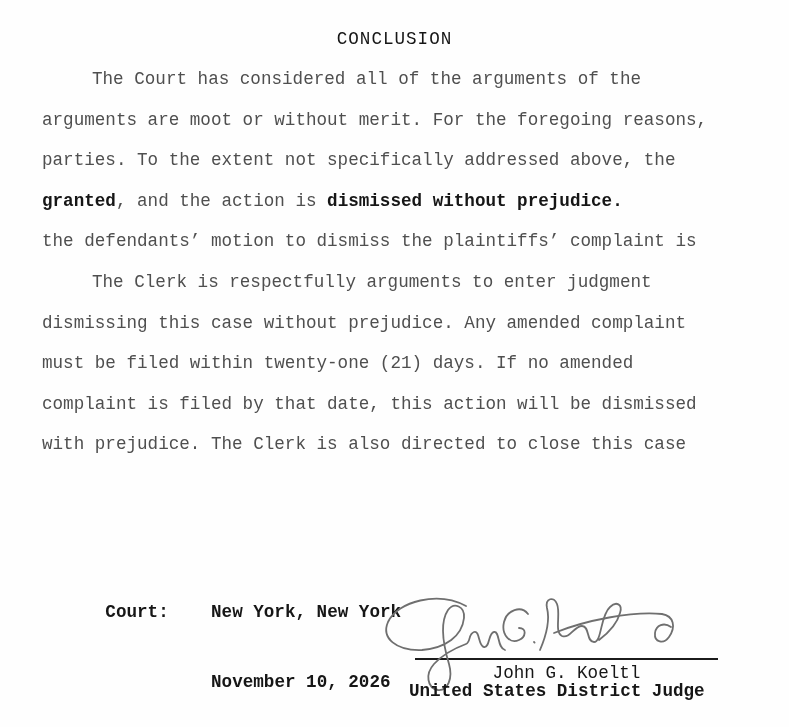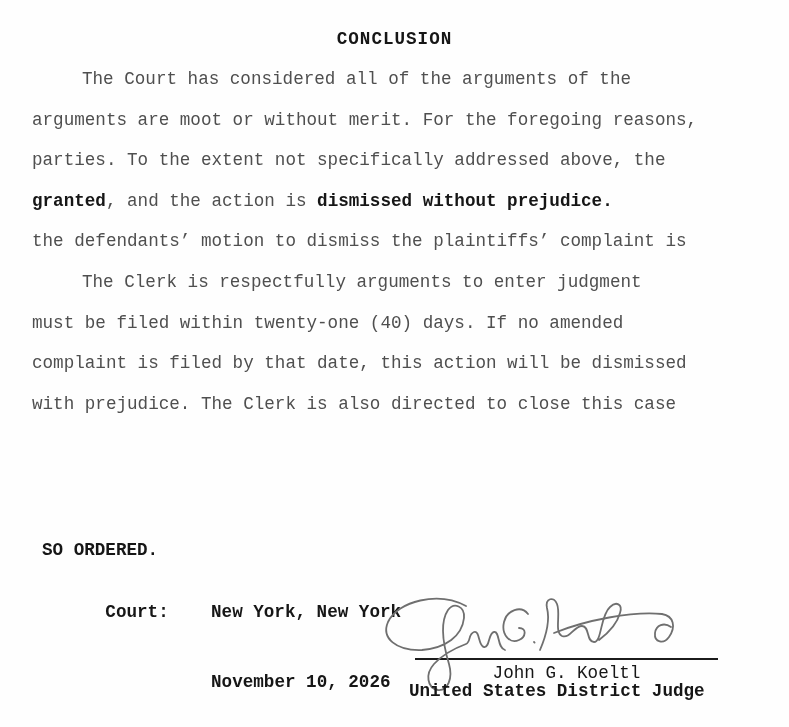--- a/index.html
+++ b/index.html
@@ -12,28 +12,28 @@
     font-family: "Liberation Mono", "DejaVu Sans Mono", monospace;
     font-size: 17.6px;
     color: var(--text, #4f4f4f);
   }
   .b { font-weight: bold; color: var(--bold-text, #161616); }
 
   .heading {
     position: absolute;
     top: 29px; left: 0; right: 0;
     text-align: center;
-    font-weight: bold;
+    font-weight: normal;
     letter-spacing: 1px;
     color: var(--bold-text, #161616);
   }
 
   .body-lines {
     position: absolute;
-    top: 59px; left: 32px; right: 20px;
+    top: 59px; left: 42px; right: 20px;
   }
   .body-lines .line {
     line-height: 40.6px;
     white-space: pre;
   }
   .body-lines .line.indent { text-indent: 50px; }
 
   .so-ordered {
     position: absolute;
     top: 540px; left: 42px;
@@ -87,26 +87,26 @@
 
   <div class="heading">CONCLUSION</div>
 
   <div class="body-lines">
       <div class="line indent"><span>The Court has considered all of the arguments of the</span></div>
       <div class="line"><span>arguments are moot or without merit. For the foregoing reasons,</span></div>
       <div class="line"><span>parties. To the extent not specifically addressed above, the</span></div>
       <div class="line"><span class="b">granted</span><span>, and the action is </span><span class="b">dismissed without prejudice.</span></div>
       <div class="line"><span>the defendants’ motion to dismiss the plaintiffs’ complaint is</span></div>
       <div class="line indent"><span>The Clerk is respectfully arguments to enter judgment</span></div>
-      <div class="line"><span>must be filed within twenty-one (40) days. If no amended</span></div>
+      <div class="line"><span>dismissing this case without prejudice. Any amended complaint</span></div>
+      <div class="line"><span>must be filed within twenty-one (21) days. If no amended</span></div>
       <div class="line"><span>complaint is filed by that date, this action will be dismissed</span></div>
       <div class="line"><span>with prejudice. The Clerk is also directed to close this case</span></div>
     </div>
 
-  <div class="so-ordered">SO ORDERED.</div>
 
   <div class="dated-block">
     <div class="dated-row">
       <span>Court:</span><span class="dated-gap"></span><span>New York, New York</span>
     </div>
     <div class="dated-row dated-row2">
       <span>November 10, 2026</span>
     </div>
   </div>
 

